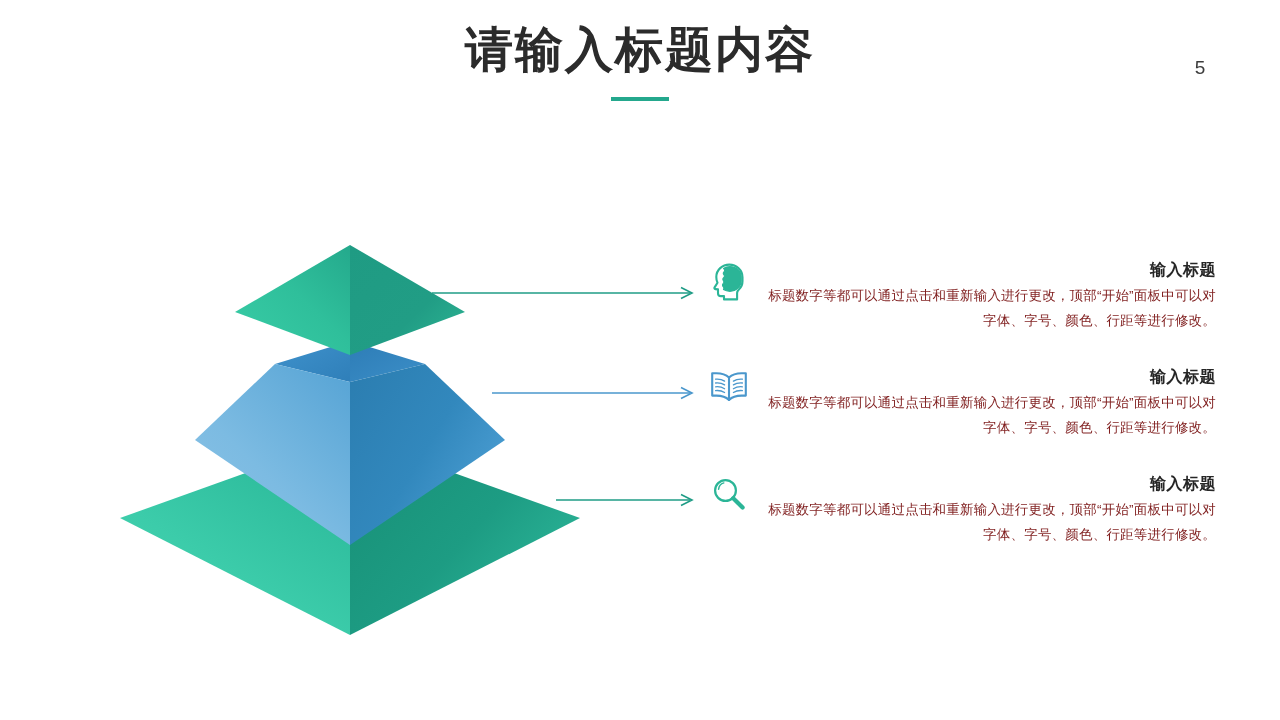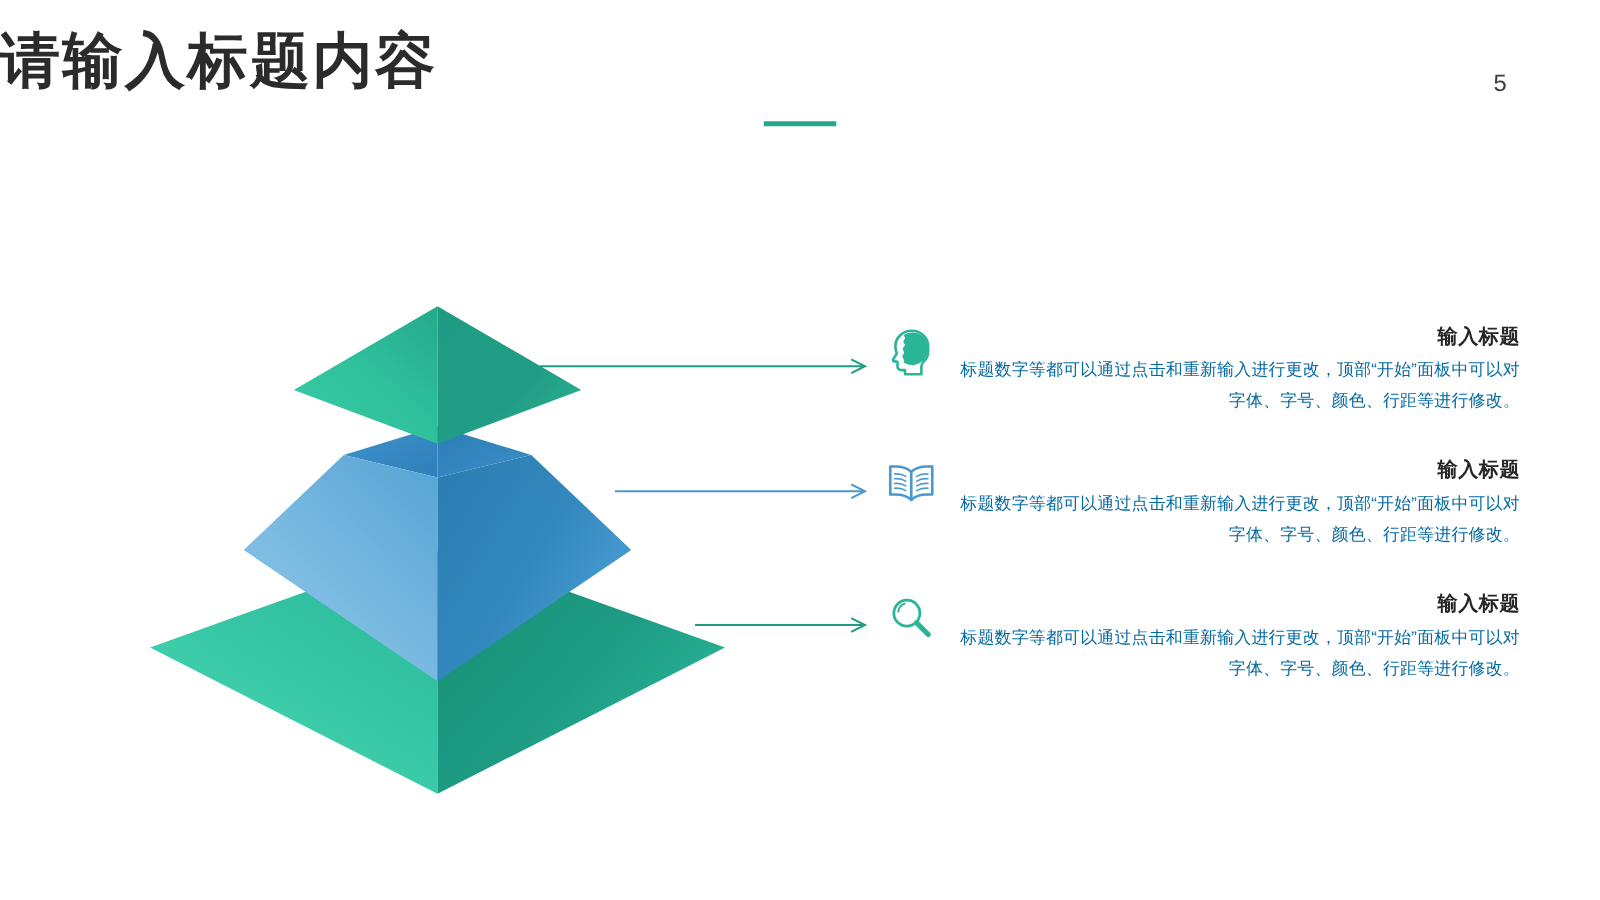--- a/index.html
+++ b/index.html
@@ -14,20 +14,21 @@
     overflow: hidden;
     position: relative;
   }
 
   
   .slide-title {
     position: absolute;
     top: 18px;
     left: 0;
     width: 1280px;
+    text-align: center;
     font-size: 48px;
     font-weight: bold;
     color: #2b2b2b;
     letter-spacing: 2px;
     line-height: 1.35;
   }
   .title-underline {
     position: absolute;
     top: 97px;
     left: 611px;
@@ -101,21 +102,21 @@
   .info-heading {
     font-size: 16px;
     font-weight: bold;
     color: #262626;
     line-height: 1.45;
     margin: 0 0 3px 0;
     letter-spacing: 0.5px;
   }
   .info-body {
     font-size: 13.5px;
-    color: #0369a1;
+    color: #7f1d1d;
     line-height: 1.85;
     margin: 0;
     letter-spacing: 0.2px;
   }
 </style>
 </head>
 <body>
 
 <div class="slide-title">请输入标题内容</div>
 

